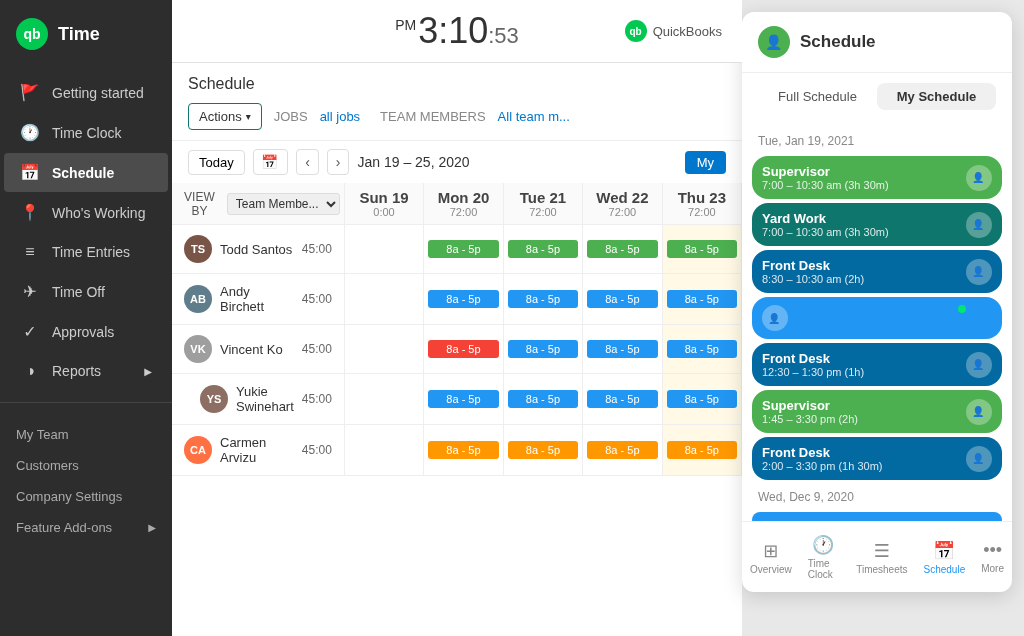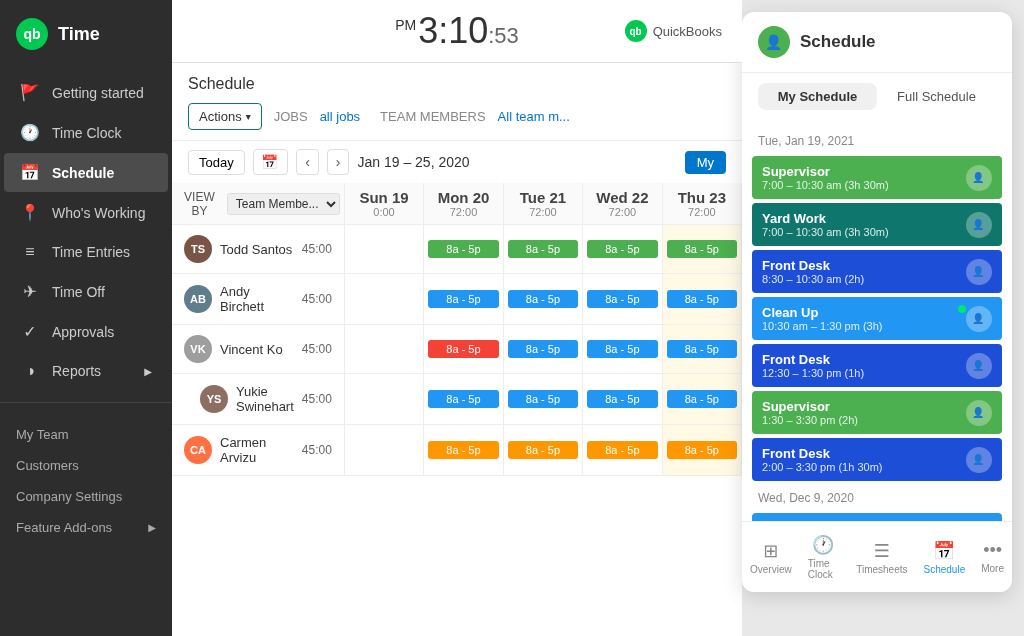--- a/index.html
+++ b/index.html
@@ -77,24 +77,24 @@
     
     .mobile-panel { width: 270px; background: white; border-radius: 12px; box-shadow: 0 4px 20px rgba(0,0,0,0.15); display: flex; flex-direction: column; overflow: hidden; margin: 12px 12px 12px 0; height: 580px; flex-shrink: 0; }
     .panel-header { display: flex; align-items: center; gap: 10px; padding: 14px 16px; border-bottom: 1px solid #eee; }
     .panel-avatar { width: 32px; height: 32px; border-radius: 50%; background: #4caf50; display: flex; align-items: center; justify-content: center; font-size: 12px; color: white; overflow: hidden; }
     .panel-title { font-size: 17px; font-weight: 600; color: #333; }
     .panel-tabs { display: flex; gap: 0; padding: 10px 16px; }
     .panel-tab { flex: 1; text-align: center; padding: 6px; font-size: 13px; border-radius: 8px; cursor: pointer; color: #555; font-weight: 500; }
     .panel-tab.active { background: #f0f0f0; color: #333; font-weight: 600; }
     .panel-content { flex: 1; overflow-y: auto; padding: 8px 0; }
     .date-label { font-size: 12px; color: #888; padding: 6px 16px 4px; }
-    .event-item { margin: 4px 10px; border-radius: 4px; padding: 8px 10px; display: flex; align-items: center; gap: 8px; cursor: pointer; position: relative; }
+    .event-item { margin: 4px 10px; border-radius: 16px; padding: 8px 10px; display: flex; align-items: center; gap: 8px; cursor: pointer; position: relative; }
     .event-green { background: #4caf50; }
     .event-purple { background: #0f766e; }
-    .event-teal { background: #1d4ed8; }
+    .event-teal { background: #0369a1; }
     .event-blue { background: #2196f3; }
     .event-info { flex: 1; }
     .event-title { font-size: 13px; font-weight: 600; color: white; }
     .event-time { font-size: 11px; color: rgba(255,255,255,0.85); }
     .event-avatar { width: 26px; height: 26px; border-radius: 50%; background: rgba(255,255,255,0.3); overflow: hidden; flex-shrink: 0; display: flex; align-items: center; justify-content: center; font-size: 10px; color: white; }
     .event-dot { width: 8px; height: 8px; border-radius: 50%; background: #00e676; position: absolute; right: 36px; top: 8px; }
 
     
     .panel-bottom-nav { border-top: 1px solid #eee; padding: 8px 0; display: flex; align-items: center; justify-content: space-around; }
     .bottom-nav-item { display: flex; flex-direction: column; align-items: center; gap: 2px; cursor: pointer; padding: 4px 8px; }
@@ -356,22 +356,22 @@
 </div>
 
 <div class="mobile-panel">
   <div class="panel-header">
     <div class="panel-avatar">
       <span style="font-size:14px;">👤</span>
     </div>
     <span class="panel-title">Schedule</span>
   </div>
   <div class="panel-tabs">
+    <div class="panel-tab">Full Schedule</div>
     <div class="panel-tab active">My Schedule</div>
-    <div class="panel-tab">Full Schedule</div>
   </div>
   <div class="panel-content">
 
     <div class="date-label">Tue, Jan 19, 2021</div>
     <div class="event-item event-green">
       <div class="event-info">
         <div class="event-title">Supervisor</div>
         <div class="event-time">7:00 – 10:30 am (3h 30m)</div>
       </div>
       <div class="event-avatar">👤</div>
@@ -384,38 +384,34 @@
       <div class="event-avatar">👤</div>
     </div>
     <div class="event-item event-teal">
       <div class="event-info">
         <div class="event-title">Front Desk</div>
         <div class="event-time">8:30 – 10:30 am (2h)</div>
       </div>
       <div class="event-avatar">👤</div>
     </div>
     <div class="event-item event-blue" style="position:relative;">
-      <div class="event-info">
-        <div class="event-title">Clean Up</div>
-        <div class="event-time">10:30 am – 1:30 pm (3h)</div>
-      </div>
       <div class="event-dot"></div>
       <div class="event-avatar">👤</div>
     </div>
     <div class="event-item event-teal">
       <div class="event-info">
         <div class="event-title">Front Desk</div>
         <div class="event-time">12:30 – 1:30 pm (1h)</div>
       </div>
       <div class="event-avatar">👤</div>
     </div>
     <div class="event-item event-green">
       <div class="event-info">
         <div class="event-title">Supervisor</div>
-        <div class="event-time">1:30 – 3:30 pm (2h)</div>
+        <div class="event-time">1:45 – 3:30 pm (2h)</div>
       </div>
       <div class="event-avatar">👤</div>
     </div>
     <div class="event-item event-teal">
       <div class="event-info">
         <div class="event-title">Front Desk</div>
         <div class="event-time">2:00 – 3:30 pm (1h 30m)</div>
       </div>
       <div class="event-avatar">👤</div>
     </div>

